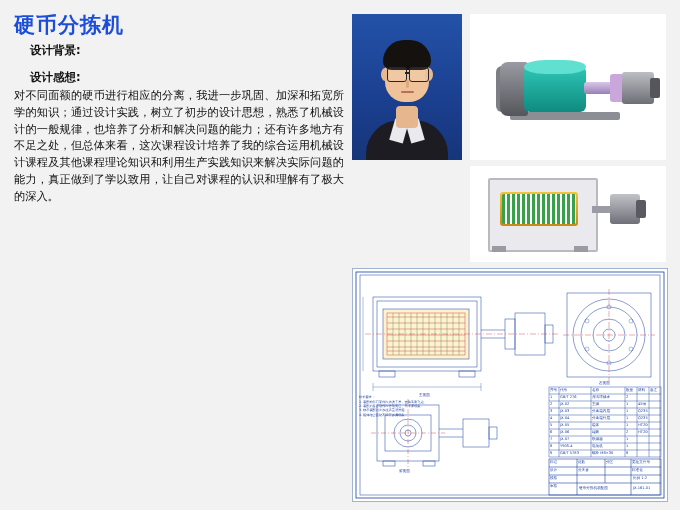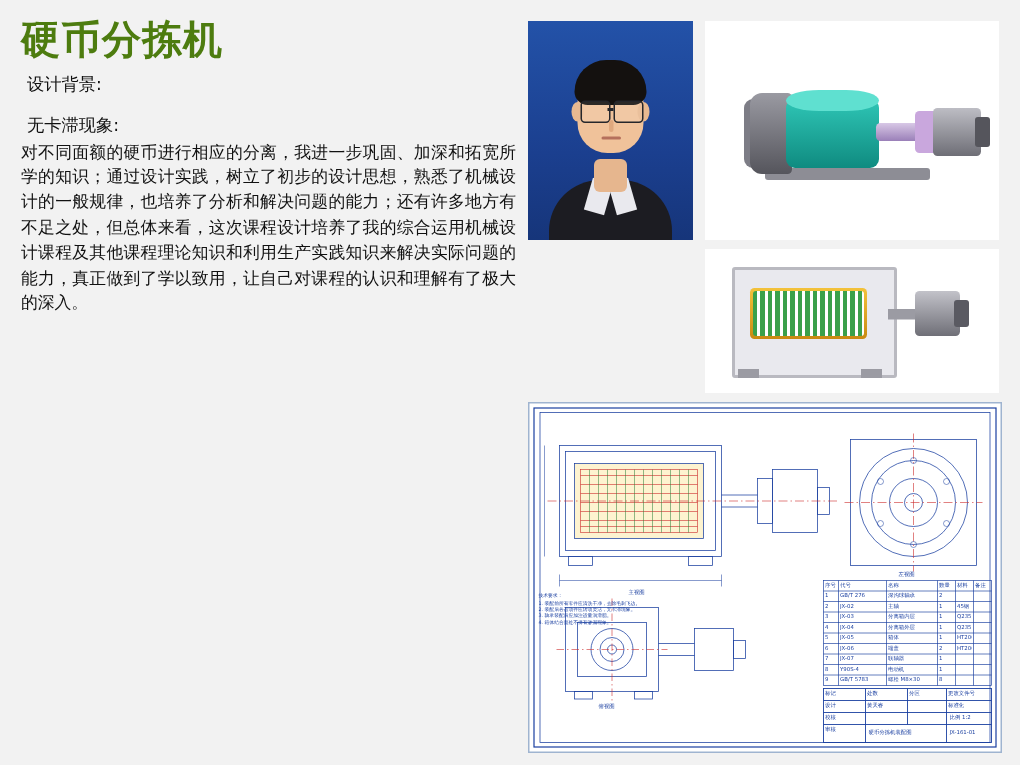--- a/index.html
+++ b/index.html
@@ -12,33 +12,33 @@
   }
   .poster{
     position:absolute;left:0;top:0;width:680px;height:510px;
     background:#f2f2f2;
   }
   
   .left-col{
     position:absolute;left:14px;top:14px;width:330px;height:486px;
   }
   .title{
-    font-size:26px;font-weight:bold;color:#4d7c0f;
-    letter-spacing:1px;line-height:1.1;margin:0 0 6px 0;font-family:Liberation Mono, monospace;
+    font-size:21px;font-weight:bold;color:#1d4ed8;
+    letter-spacing:1px;line-height:1.1;margin:0 0 6px 0;
   }
   .author{
     font-size:13px;font-weight:bold;color:#c00000;
     margin:0 0 14px 2px;
   }
   .sec{
     margin-bottom:12px;
   }
   .sec-h{
-    font-size:11.5px;font-weight:normal;color:#111;
-    margin:0 0 3px 4px;
+    font-size:11.5px;font-weight:bold;color:#111;
+    margin:0 0 3px 16px;
   }
   .sec-b{
     font-size:11.2px;color:#111;line-height:1.5;
     text-align:justify;margin:0;
     word-break:break-all;
   }
   
   .photo-frame{
     position:absolute;left:352px;top:14px;width:110px;height:146px;
     background:#1b3f8f;overflow:hidden;
@@ -112,21 +112,21 @@
     <h1 class="title">硬币分拣机</h1>
 
     <div class="sec">
       <div class="sec-h">设计背景:</div>
     </div>
 
     <div class="sec">
     </div>
 
     <div class="sec">
-      <div class="sec-h">无卡滞现象:</div>
+      <div class="sec-h">设计感想:</div>
       <p class="sec-b">对不同面额的硬币进行相应的分离，我进一步巩固、加深和拓宽所学的知识；通过设计实践，树立了初步的设计思想，熟悉了机械设计的一般规律，也培养了分析和解决问题的能力；还有许多地方有不足之处，但总体来看，这次课程设计培养了我的综合运用机械设计课程及其他课程理论知识和利用生产实践知识来解决实际问题的能力，真正做到了学以致用，让自己对课程的认识和理解有了极大的深入。</p>
     </div>
   </div>
 
   <div class="photo-frame">
     <div class="photo-bg"></div>
     <div class="p-shoulder"></div>
     <div class="p-collar-l"></div>
     <div class="p-collar-r"></div>
     <div class="p-neck"></div>

